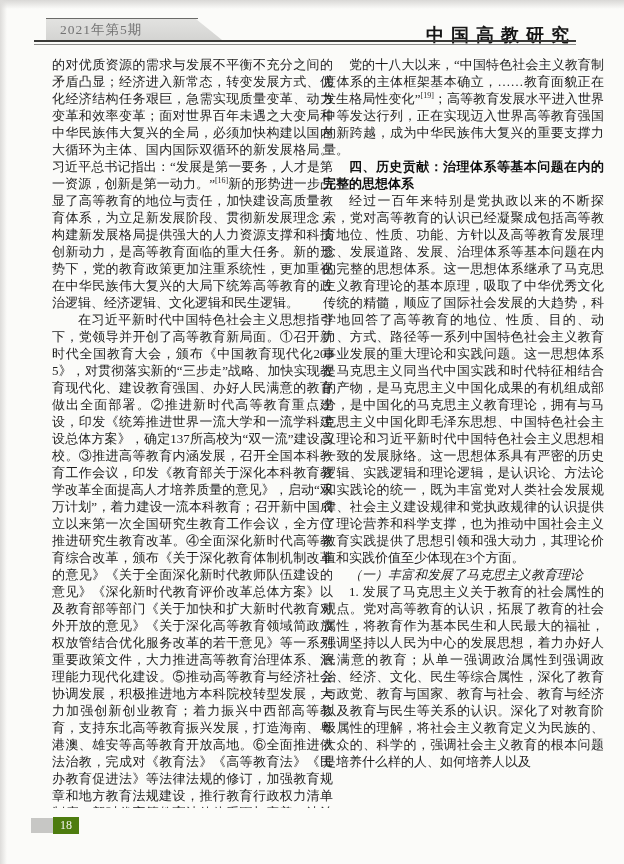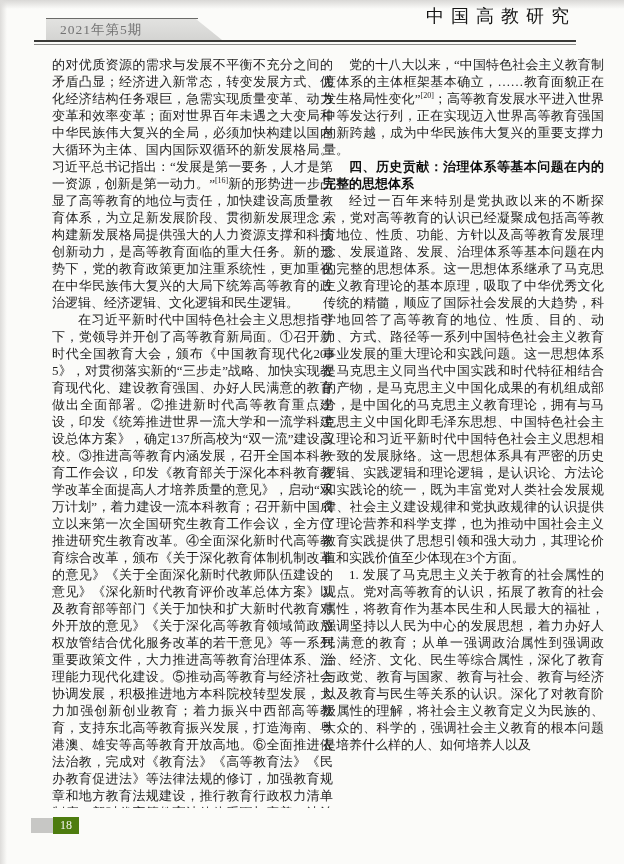--- a/index.html
+++ b/index.html
@@ -13,21 +13,21 @@
   .scan-edge-top{position:absolute;top:0;left:0;right:0;height:9px;
     background:linear-gradient(#d9d8d6,rgba(217,216,214,0));}
   .scan-edge-left{position:absolute;top:0;left:0;bottom:0;width:7px;
     background:linear-gradient(90deg,#dddcda,rgba(221,220,218,0));}
   
   .issue-box-topline{position:absolute;left:46px;top:18px;width:152px;height:1px;background:#6a6a68;}
   .issue-box{position:absolute;left:46px;top:19px;width:176px;height:21px;
     background:linear-gradient(#e2e2e0,#d4d4d2);
     clip-path:polygon(0 0,150px 0,176px 100%,0 100%);}
   .issue-label{position:absolute;left:60px;top:21px;font-size:13.5px;letter-spacing:1px;color:#737373;}
-  .journal-title{position:absolute;right:48px;top:4px;font-size:18px;font-weight:normal;
+  .journal-title{position:absolute;right:48px;top:23px;font-size:18px;font-weight:bold;
     letter-spacing:7px;color:#151515;}
   .rule-thick{position:absolute;left:34px;width:542px;top:40px;height:2px;background:#3a3a38;}
   .rule-thin{position:absolute;left:34px;width:542px;top:44px;height:1px;background:#55555380;background:#8a8a88;}
   
   .col{position:absolute;top:56px;width:281px;height:752px;overflow:hidden;
     font-size:13px;line-height:17px;text-align:justify;text-justify:inter-ideograph;
     word-break:break-all;}
   .col-left{left:52px;}
   .col-right{left:323px;}
   .col p{margin:0;}
@@ -55,22 +55,23 @@
     <div class="journal-title">中国高教研究</div>
     <div class="rule-thick"></div>
     <div class="rule-thin"></div>
   </div>
 
   <div class="col col-left" id="col-left">
       <p class="body">的对优质资源的需求与发展不平衡不充分之间的矛盾凸显；经济进入新常态，转变发展方式、优化经济结构任务艰巨，急需实现质量变革、动力变革和效率变革；面对世界百年未遇之大变局和中华民族伟大复兴的全局，必须加快构建以国内大循环为主体、国内国际双循环的新发展格局。习近平总书记指出：“发展是第一要务，人才是第一资源，创新是第一动力。”<sup>[16]</sup>新的形势进一步凸显了高等教育的地位与责任，加快建设高质量教育体系，为立足新发展阶段、贯彻新发展理念、构建新发展格局提供强大的人力资源支撑和科技创新动力，是高等教育面临的重大任务。新的形势下，党的教育政策更加注重系统性，更加重视在中华民族伟大复兴的大局下统筹高等教育的政治逻辑、经济逻辑、文化逻辑和民生逻辑。</p>
       <p class="body indent">在习近平新时代中国特色社会主义思想指引下，党领导并开创了高等教育新局面。①召开新时代全国教育大会，颁布《中国教育现代化2035》，对贯彻落实新的“三步走”战略、加快实现教育现代化、建设教育强国、办好人民满意的教育做出全面部署。②推进新时代高等教育重点建设，印发《统筹推进世界一流大学和一流学科建设总体方案》，确定137所高校为“双一流”建设高校。③推进高等教育内涵发展，召开全国本科教育工作会议，印发《教育部关于深化本科教育教学改革全面提高人才培养质量的意见》，启动“双万计划”，着力建设一流本科教育；召开新中国成立以来第一次全国研究生教育工作会议，全方位推进研究生教育改革。④全面深化新时代高等教育综合改革，颁布《关于深化教育体制机制改革的意见》《关于全面深化新时代教师队伍建设的意见》《深化新时代教育评价改革总体方案》以及教育部等部门《关于加快和扩大新时代教育对外开放的意见》《关于深化高等教育领域简政放权放管结合优化服务改革的若干意见》等一系列重要政策文件，大力推进高等教育治理体系、治理能力现代化建设。⑤推动高等教育与经济社会协调发展，积极推进地方本科院校转型发展，大力加强创新创业教育；着力振兴中西部高等教育，支持东北高等教育振兴发展，打造海南、粤港澳、雄安等高等教育开放高地。⑥全面推进依法治教，完成对《教育法》《高等教育法》《民办教育促进法》等法律法规的修订，加强教育规章和地方教育法规建设，推行教育行政权力清单制度，新时代高等教育法律体系更加完善、法治保障更加全面。⑦全面加强党对高等教育的领导，深入贯彻落实《关于坚持和完善普通高等学校党委领导下的校</p>
     </div>
   <div class="col col-right" id="col-right">
-      <p class="body indent">党的十八大以来，“中国特色社会主义教育制度体系的主体框架基本确立，……教育面貌正在发生格局性变化”<sup>[20]</sup>；高等教育发展水平进入世界中等发达行列，正在实现迈入世界高等教育强国的新跨越，成为中华民族伟大复兴的重要支撑力量。</p>
+      <p class="body indent">党的十八大以来，“中国特色社会主义教育制度体系的主体框架基本确立，……教育面貌正在发生格局性变化”<sup>[19]</sup>；高等教育发展水平进入世界中等发达行列，正在实现迈入世界高等教育强国的新跨越，成为中华民族伟大复兴的重要支撑力量。</p>
       <p class="heading indent">四、历史贡献：治理体系等基本问题在内的完整的思想体系</p>
       <p class="body indent">经过一百年来特别是党执政以来的不断探索，党对高等教育的认识已经凝聚成包括高等教育地位、性质、功能、方针以及高等教育发展理念、发展道路、发展、治理体系等基本问题在内的完整的思想体系。这一思想体系继承了马克思主义教育理论的基本原理，吸取了中华优秀文化传统的精髓，顺应了国际社会发展的大趋势，科学地回答了高等教育的地位、性质、目的、动力、方式、路径等一系列中国特色社会主义教育事业发展的重大理论和实践问题。这一思想体系是马克思主义同当代中国实践和时代特征相结合的产物，是马克思主义中国化成果的有机组成部分，是中国化的马克思主义教育理论，拥有与马克思主义中国化即毛泽东思想、中国特色社会主义理论和习近平新时代中国特色社会主义思想相一致的发展脉络。这一思想体系具有严密的历史逻辑、实践逻辑和理论逻辑，是认识论、方法论和实践论的统一，既为丰富党对人类社会发展规律、社会主义建设规律和党执政规律的认识提供了理论营养和科学支撑，也为推动中国社会主义教育实践提供了思想引领和强大动力，其理论价值和实践价值至少体现在3个方面。</p>
+      <p class="subheading indent">（一）丰富和发展了马克思主义教育理论</p>
       <p class="body indent">1. 发展了马克思主义关于教育的社会属性的观点。党对高等教育的认识，拓展了教育的社会属性，将教育作为基本民生和人民最大的福祉，强调坚持以人民为中心的发展思想，着力办好人民满意的教育；从单一强调政治属性到强调政治、经济、文化、民生等综合属性，深化了教育与政党、教育与国家、教育与社会、教育与经济以及教育与民生等关系的认识。深化了对教育阶级属性的理解，将社会主义教育定义为民族的、大众的、科学的，强调社会主义教育的根本问题是培养什么样的人、如何培养人以及</p>
     </div>
 
   <div class="pageno-gray"></div>
   <div class="pageno-black">18</div>
 
 </div>
 
 </body></html>

